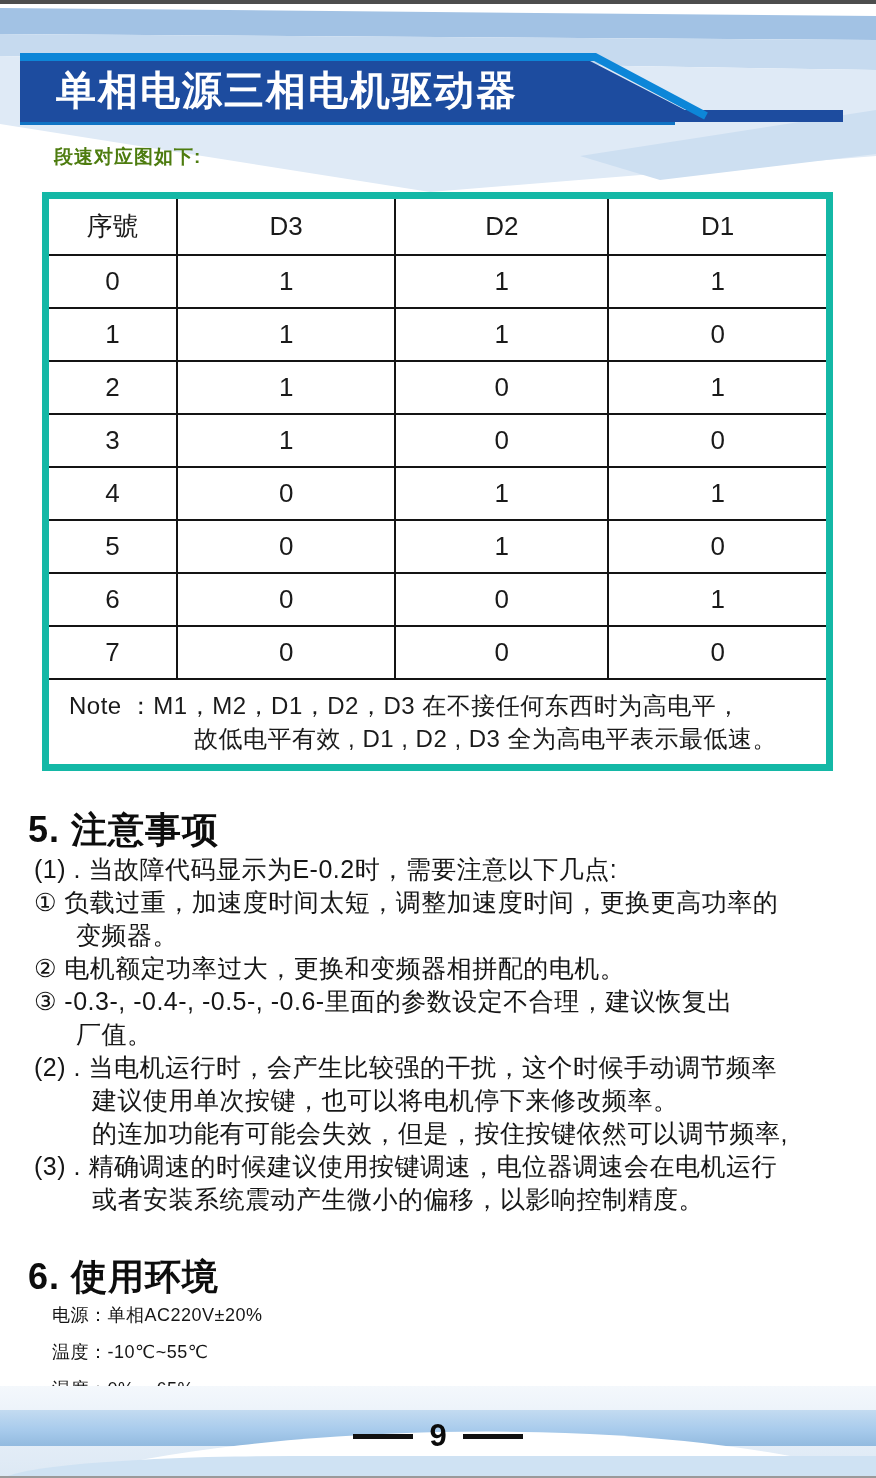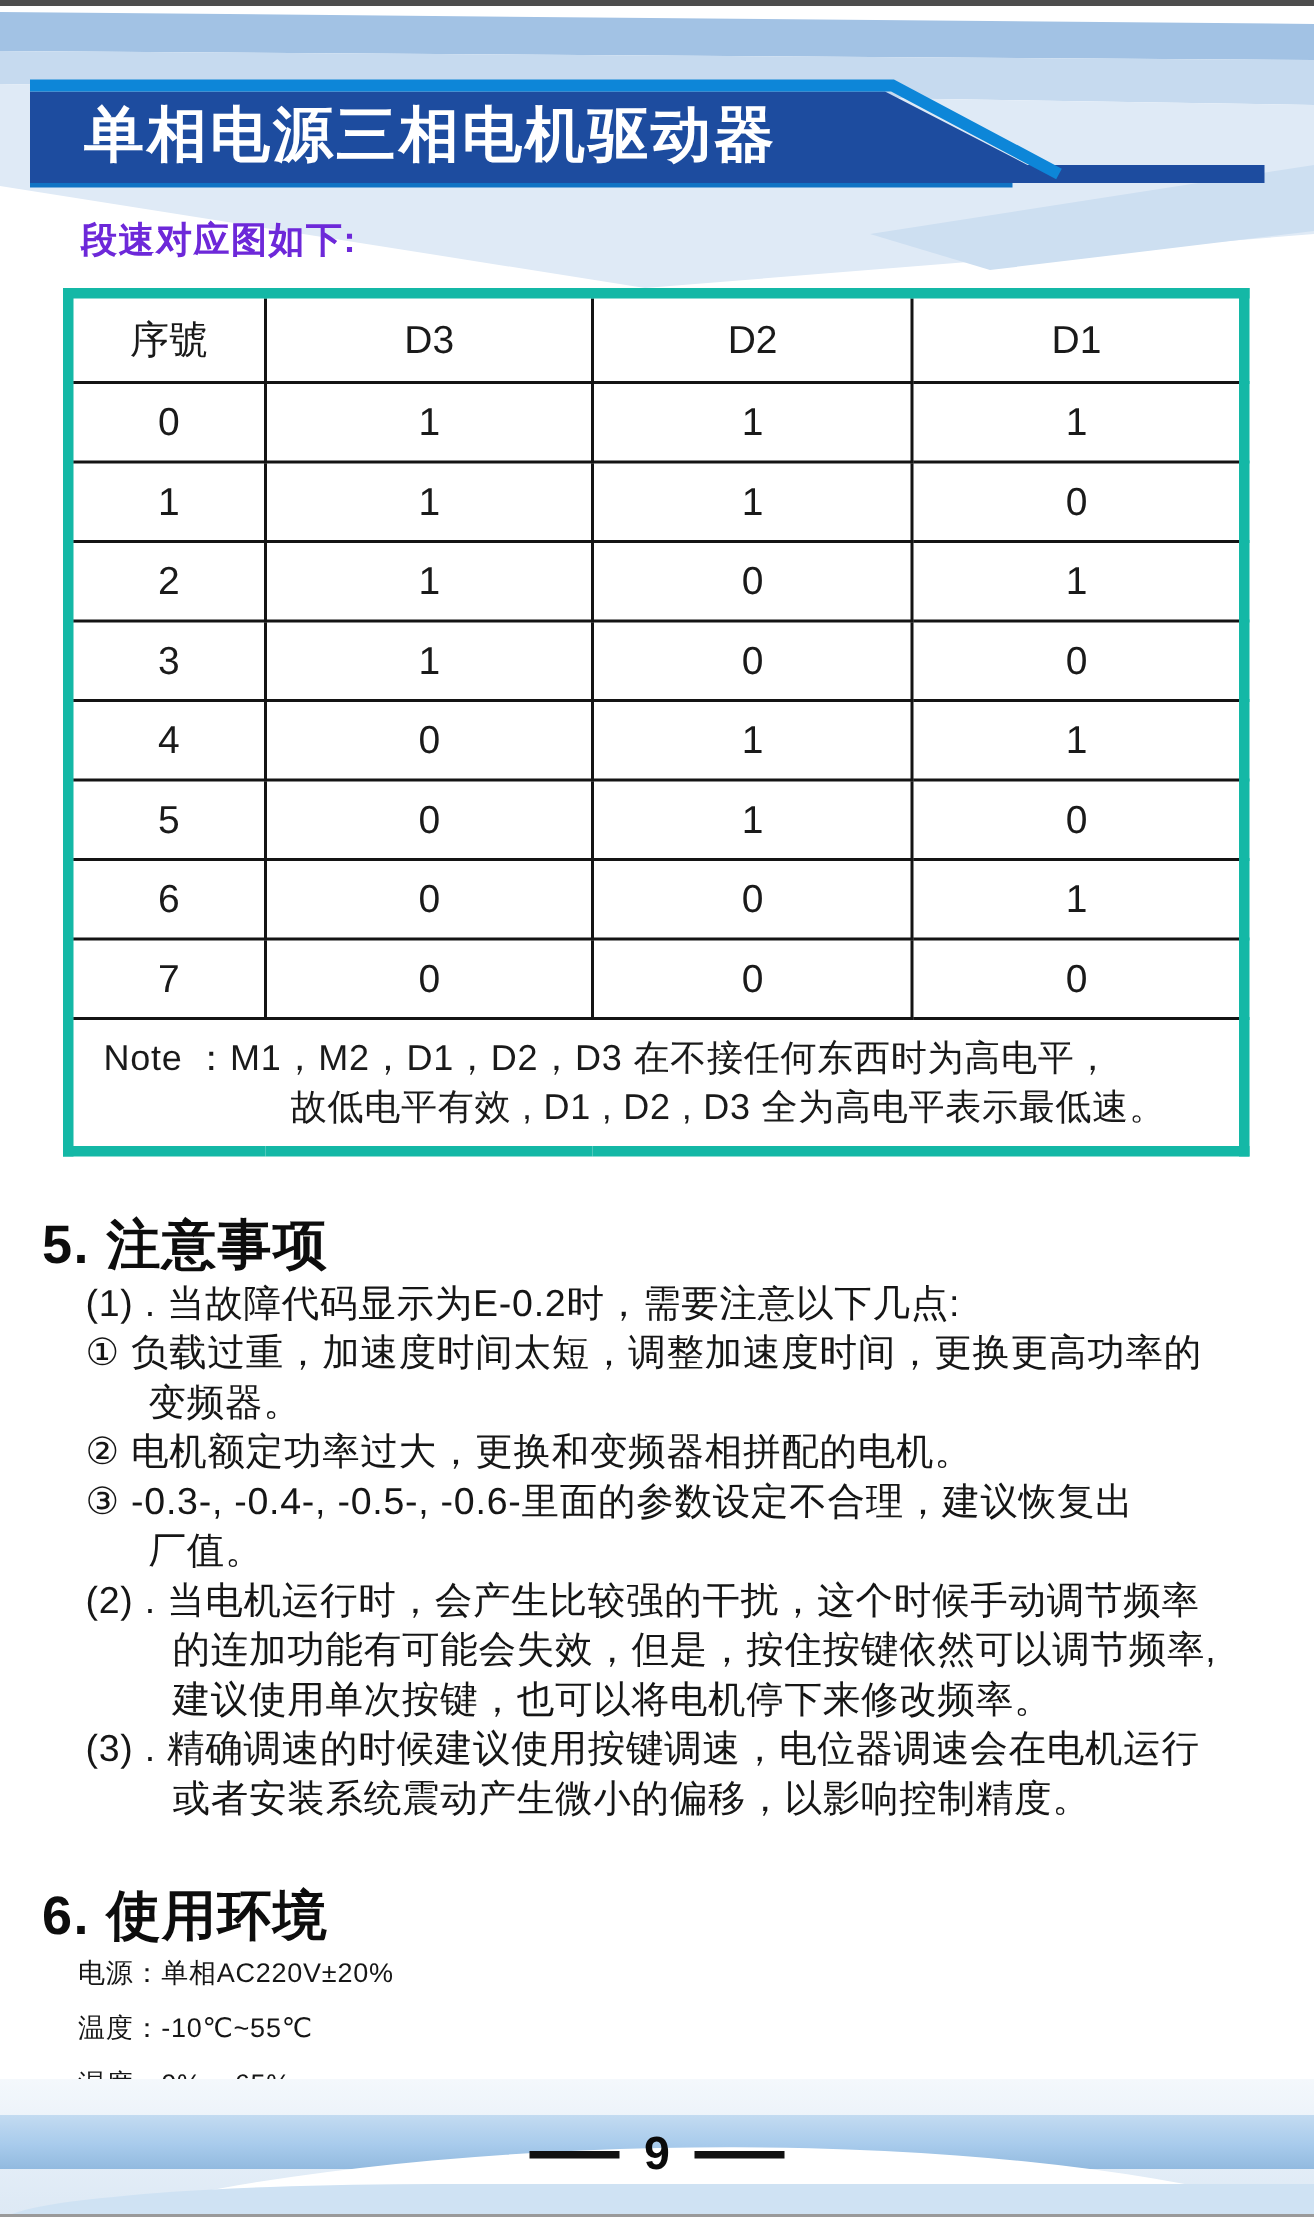--- a/index.html
+++ b/index.html
@@ -16,21 +16,21 @@
   }
   
   .header-svg{position:absolute;top:0;left:0;}
   .banner-title{
     position:absolute;top:62px;left:56px;width:600px;
     font-size:40px;font-weight:bold;color:#ffffff;
     letter-spacing:2px;line-height:48px;
   }
   .caption{
     position:absolute;top:140px;left:54px;
-    font-size:24px;font-weight:bold;color:#6d28d9;letter-spacing:1px;
+    font-size:19px;font-weight:bold;color:#4d7c0f;letter-spacing:1px;
   }
   
   .speed-table{
     position:absolute;top:188px;left:42px;width:791px;
     border-collapse:collapse;table-layout:fixed;
     border:7px solid #14b8a6;
     font-size:26px;color:#1a1a1a;
   }
   .speed-table th,.speed-table td{
     border:2px solid #141414;text-align:center;vertical-align:middle;
@@ -50,21 +50,21 @@
   .note-l2{padding-left:84px;text-align:center;}
   
   .sec-heading{
     position:absolute;left:28px;
     font-size:36px;font-weight:bold;color:#0d0d0d;letter-spacing:1px;
   }
   #sec5-heading{top:802px;}
   #sec6-heading{top:1249px;}
   .sec5-body{
     position:absolute;top:849px;left:34px;width:812px;
-    font-size:25px;line-height:33px;color:#161616;letter-spacing:0.5px;margin-left:23px;
+    font-size:25px;line-height:33px;color:#161616;letter-spacing:0.5px;
   }
   .sec5-body .line{white-space:nowrap;}
   .indent-1{padding-left:42px;}
   .indent-2{padding-left:58px;}
   .sec6-body{
     position:absolute;top:1293px;left:52px;
     font-size:18px;line-height:37px;color:#161616;letter-spacing:0.5px;
   }
   
   .footer-stripe{
@@ -183,22 +183,22 @@
 
   <div id="sec5-heading" class="sec-heading">5. 注意事项</div>
   <div class="sec5-body">
     <div class="line">(1) . 当故障代码显示为E-0.2时，需要注意以下几点:</div>
     <div class="line">① 负载过重，加速度时间太短，调整加速度时间，更换更高功率的</div>
     <div class="line indent-1">变频器。</div>
     <div class="line">② 电机额定功率过大，更换和变频器相拼配的电机。</div>
     <div class="line">③ -0.3-, -0.4-, -0.5-, -0.6-里面的参数设定不合理，建议恢复出</div>
     <div class="line indent-1">厂值。</div>
     <div class="line">(2) . 当电机运行时，会产生比较强的干扰，这个时候手动调节频率</div>
+    <div class="line indent-2">建议使用单次按键，也可以将电机停下来修改频率。</div>
     <div class="line indent-2">的连加功能有可能会失效，但是，按住按键依然可以调节频率,</div>
-    <div class="line indent-2">建议使用单次按键，也可以将电机停下来修改频率。</div>
     <div class="line">(3) . 精确调速的时候建议使用按键调速，电位器调速会在电机运行</div>
     <div class="line indent-2">或者安装系统震动产生微小的偏移，以影响控制精度。</div>
   </div>
 
   <div id="sec6-heading" class="sec-heading">6. 使用环境</div>
   <div class="sec6-body">
     <div class="line">电源：单相AC220V±20%</div>
     <div class="line">温度：-10℃~55℃</div>
     <div class="line">湿度：0% ~ 65%</div>
   </div>

